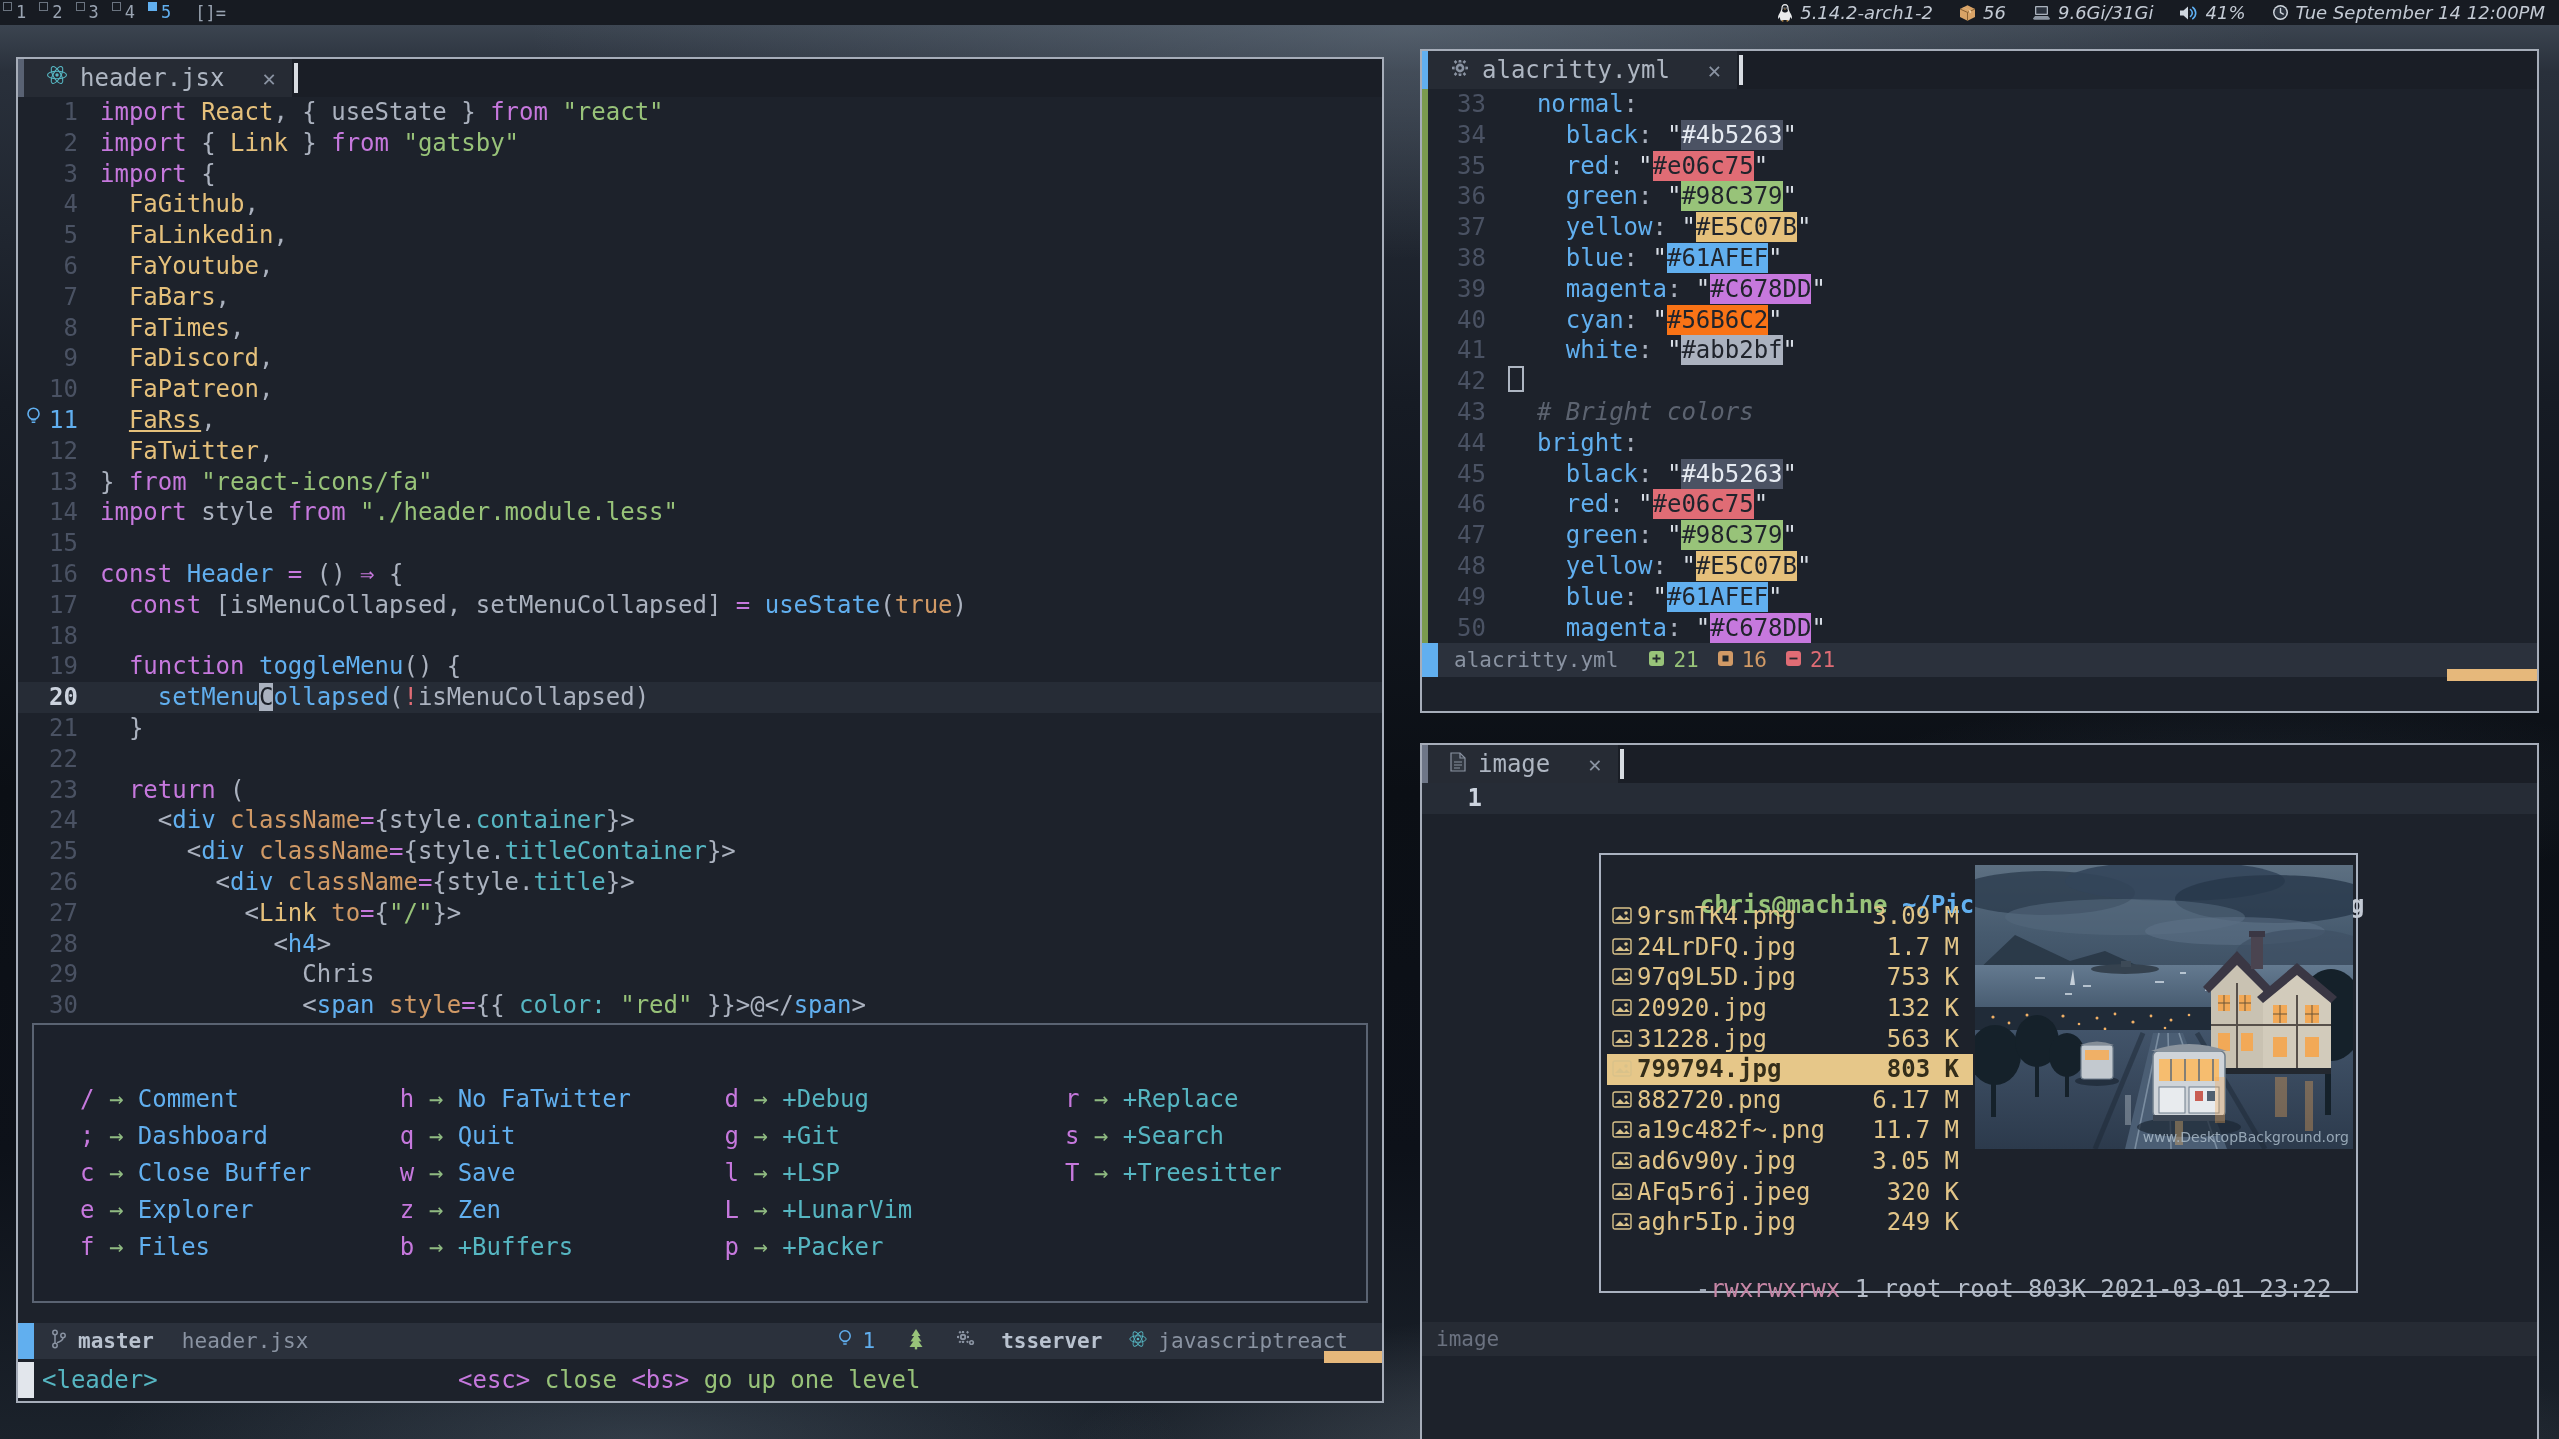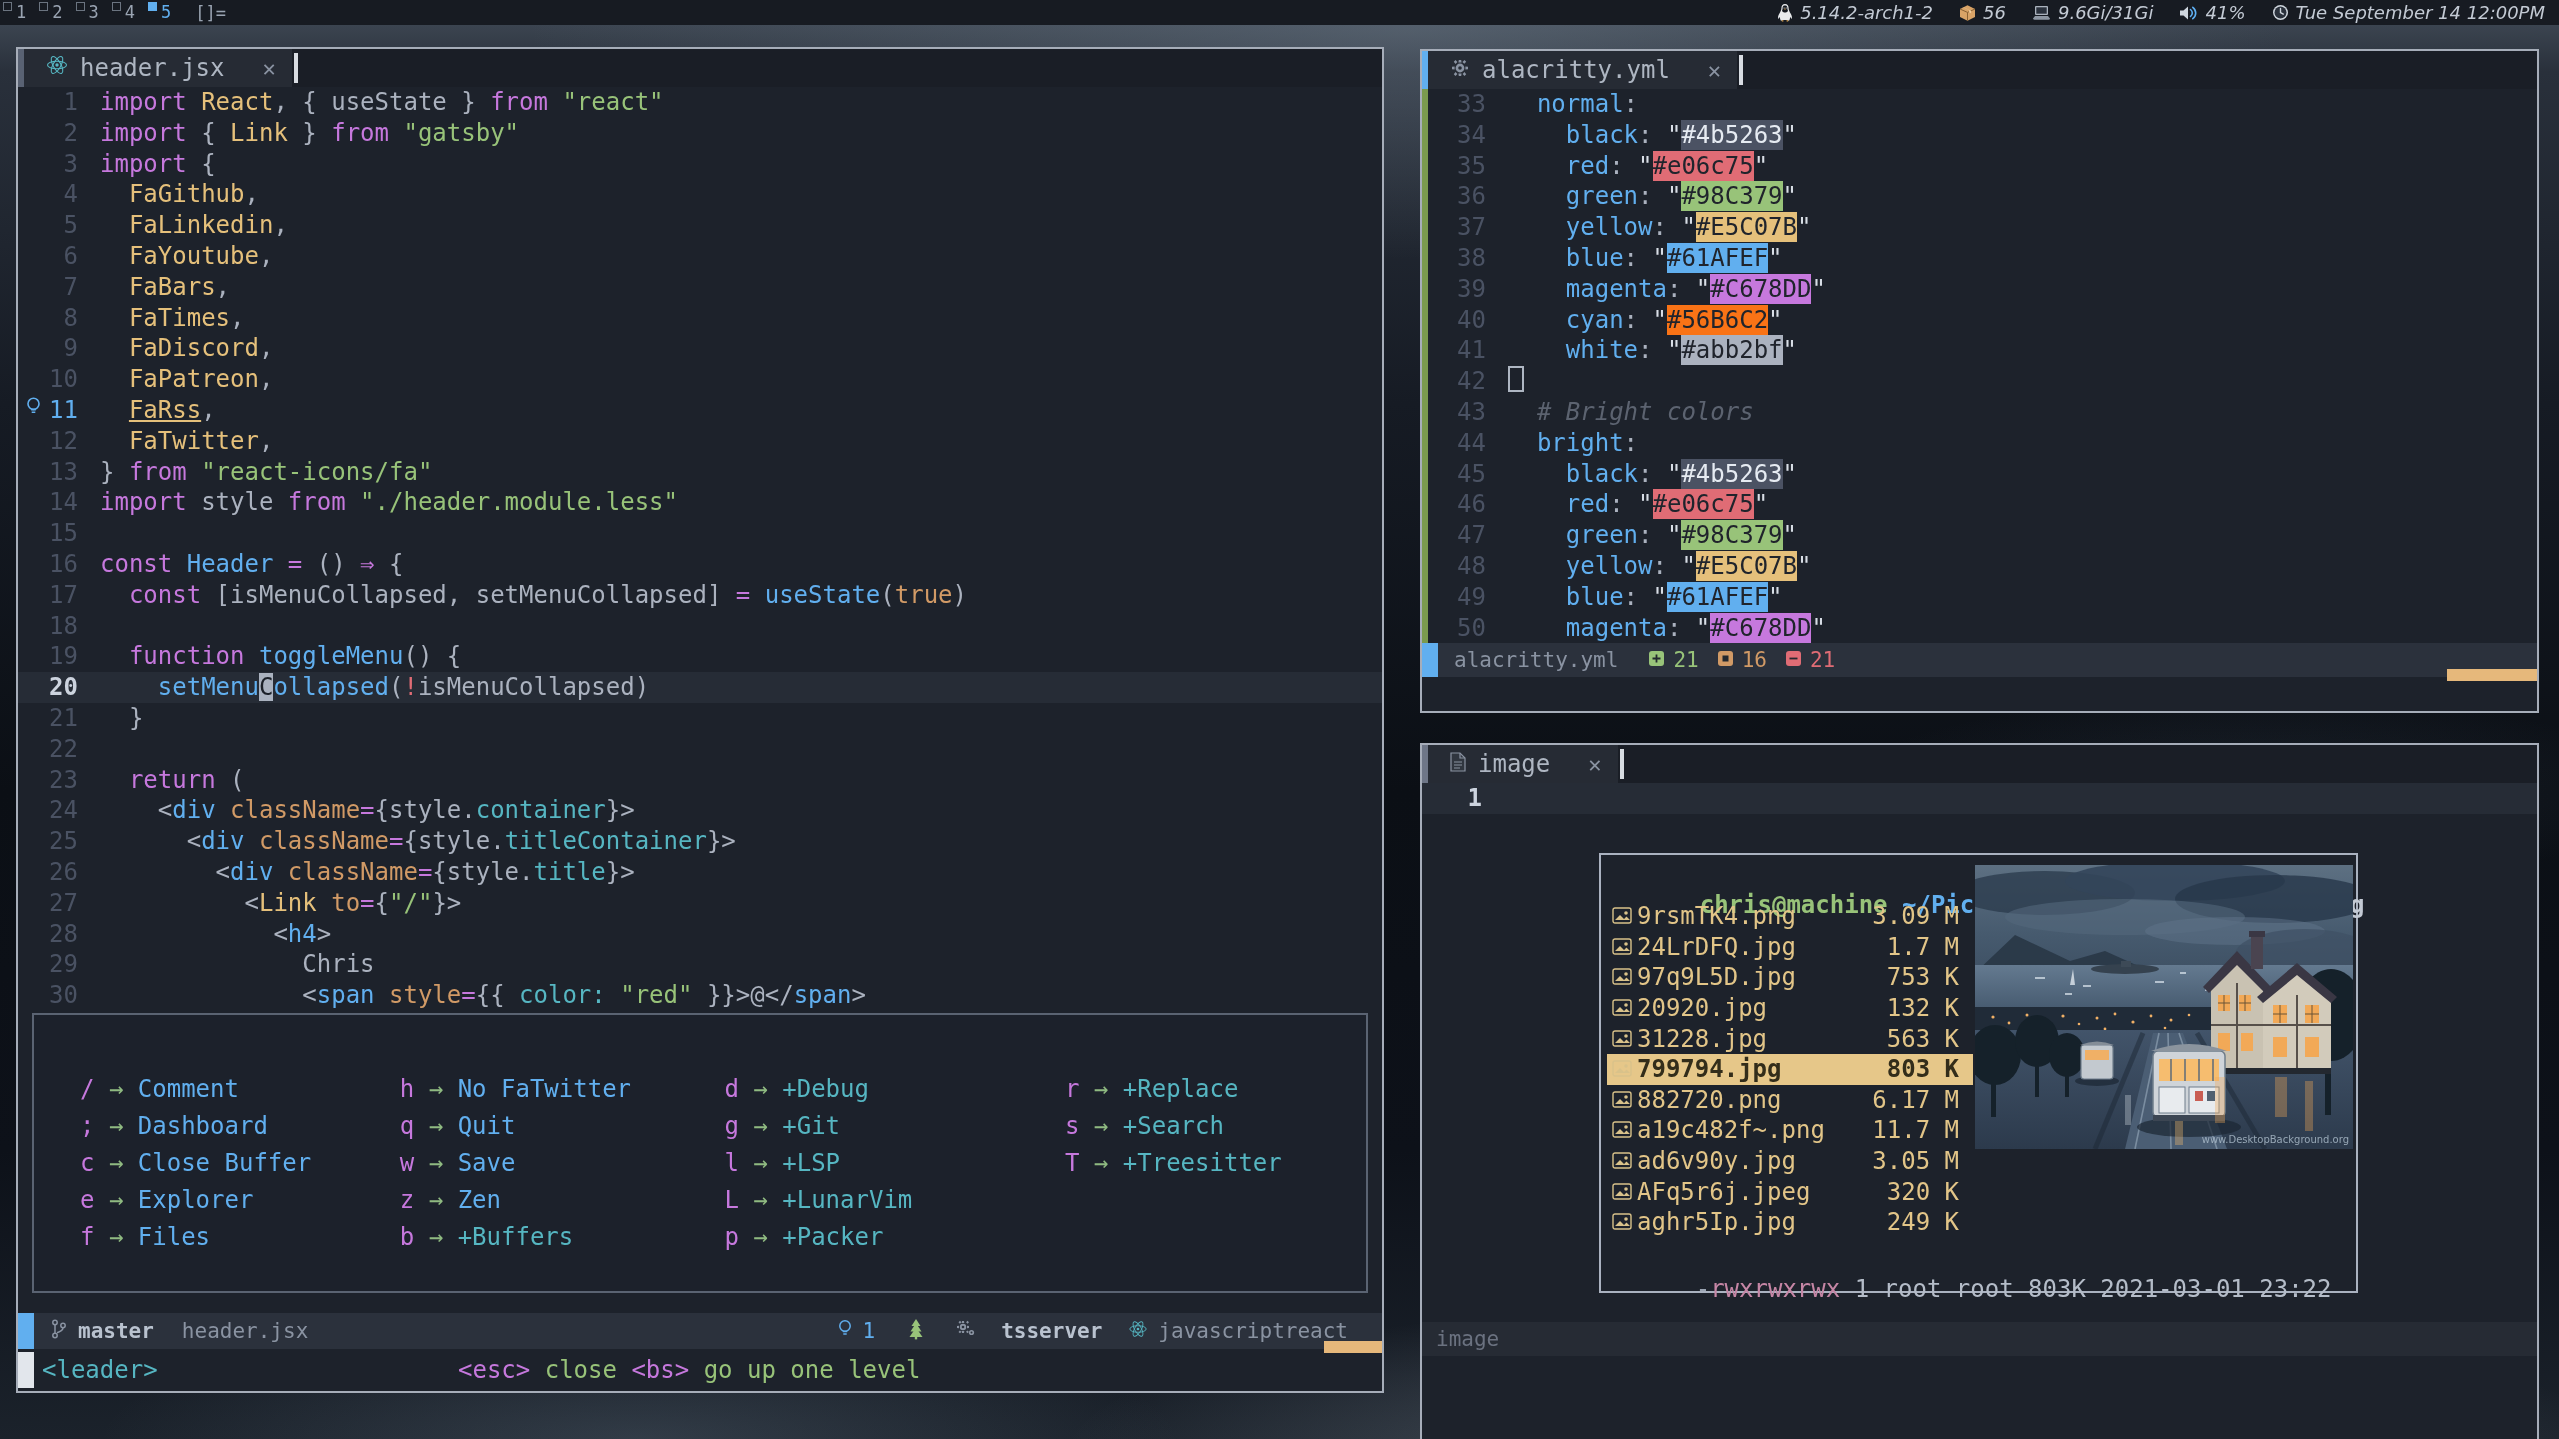--- a/index.html
+++ b/index.html
@@ -76,21 +76,21 @@
   .ff-row{display:flex;align-items:center;height:30.6px;font-size:24px;color:#e2c588;white-space:pre;}
   .ff-row .ficon{width:30px;flex:none;text-align:center;}
   .ff-row .fname{width:210px;flex:none;}
   .ff-row .fsize{width:112px;flex:none;text-align:right;}
   .ff-row.sel{background:#e6c789;color:#332d1a;font-weight:bold;}
   #ff-footer{position:absolute;left:8px;top:392px;font-size:24px;white-space:pre;color:#b4bcc8;}
   .perm-dash{color:#9aa4b2;}
   .perm{color:#c586a5;}
   #preview{position:absolute;left:374px;top:10px;width:378px;height:284px;overflow:hidden;background:#2c3a49;}
   #preview svg{display:block;}
-  #watermark{position:absolute;right:4px;bottom:4px;font-size:10px;color:#a9bac8;opacity:.85;font-family:"DejaVu Sans",sans-serif;}
+  #watermark{position:absolute;right:4px;bottom:4px;font-size:14px;color:#a9bac8;opacity:.85;font-family:"DejaVu Sans",sans-serif;}
   .dim{color:#6b7280;}
 </style>
 </head>
 <body>
 
 <div id="topbar">
   <div id="workspaces"><span class="ws"><span class="sq"></span><span>1</span></span><span class="ws"><span class="sq"></span><span>2</span></span><span class="ws"><span class="sq"></span><span>3</span></span><span class="ws"><span class="sq"></span><span>4</span></span><span class="ws active"><span class="sq"></span><span>5</span></span></div>
   <span id="layout-ind">[]=</span>
   <div id="topbar-right" class="sans">
     <span class="tb-item">
@@ -140,21 +140,21 @@
             <circle cx="8.5" cy="8.5" r="7.5" fill="#cfd6de"></circle>
             <circle cx="8.5" cy="8.5" r="6" fill="#2a313c"></circle>
             <path d="M8.5 4.5v4l2.8 1.6" stroke="#cfd6de" stroke-width="1.4" fill="none" stroke-linecap="round"></path>
           </svg>
         </span>
       <span>Tue September 14 12:00PM</span>
     </span>
   </div>
 </div>
 
-<div class="win" id="win-left" style="left:16px;top:47px;width:1368px;height:1346px;padding-left:32px;">
+<div class="win" id="win-left" style="left:16px;top:57px;width:1368px;height:1346px;padding-left:32px;">
   <div class="tabline">
     <div class="tab-ind" style="background:#596273;"></div>
     <div class="tab">
       <span><svg width="22" height="22" viewBox="0 0 22 22">
             <g stroke="#56b6c2" stroke-width="1.1" fill="none">
               <ellipse cx="11" cy="11" rx="9.5" ry="3.8"></ellipse>
               <ellipse cx="11" cy="11" rx="9.5" ry="3.8" transform="rotate(60 11 11)"></ellipse>
               <ellipse cx="11" cy="11" rx="9.5" ry="3.8" transform="rotate(120 11 11)"></ellipse>
             </g>
             <circle cx="11" cy="11" r="1.7" fill="#56b6c2"></circle>

